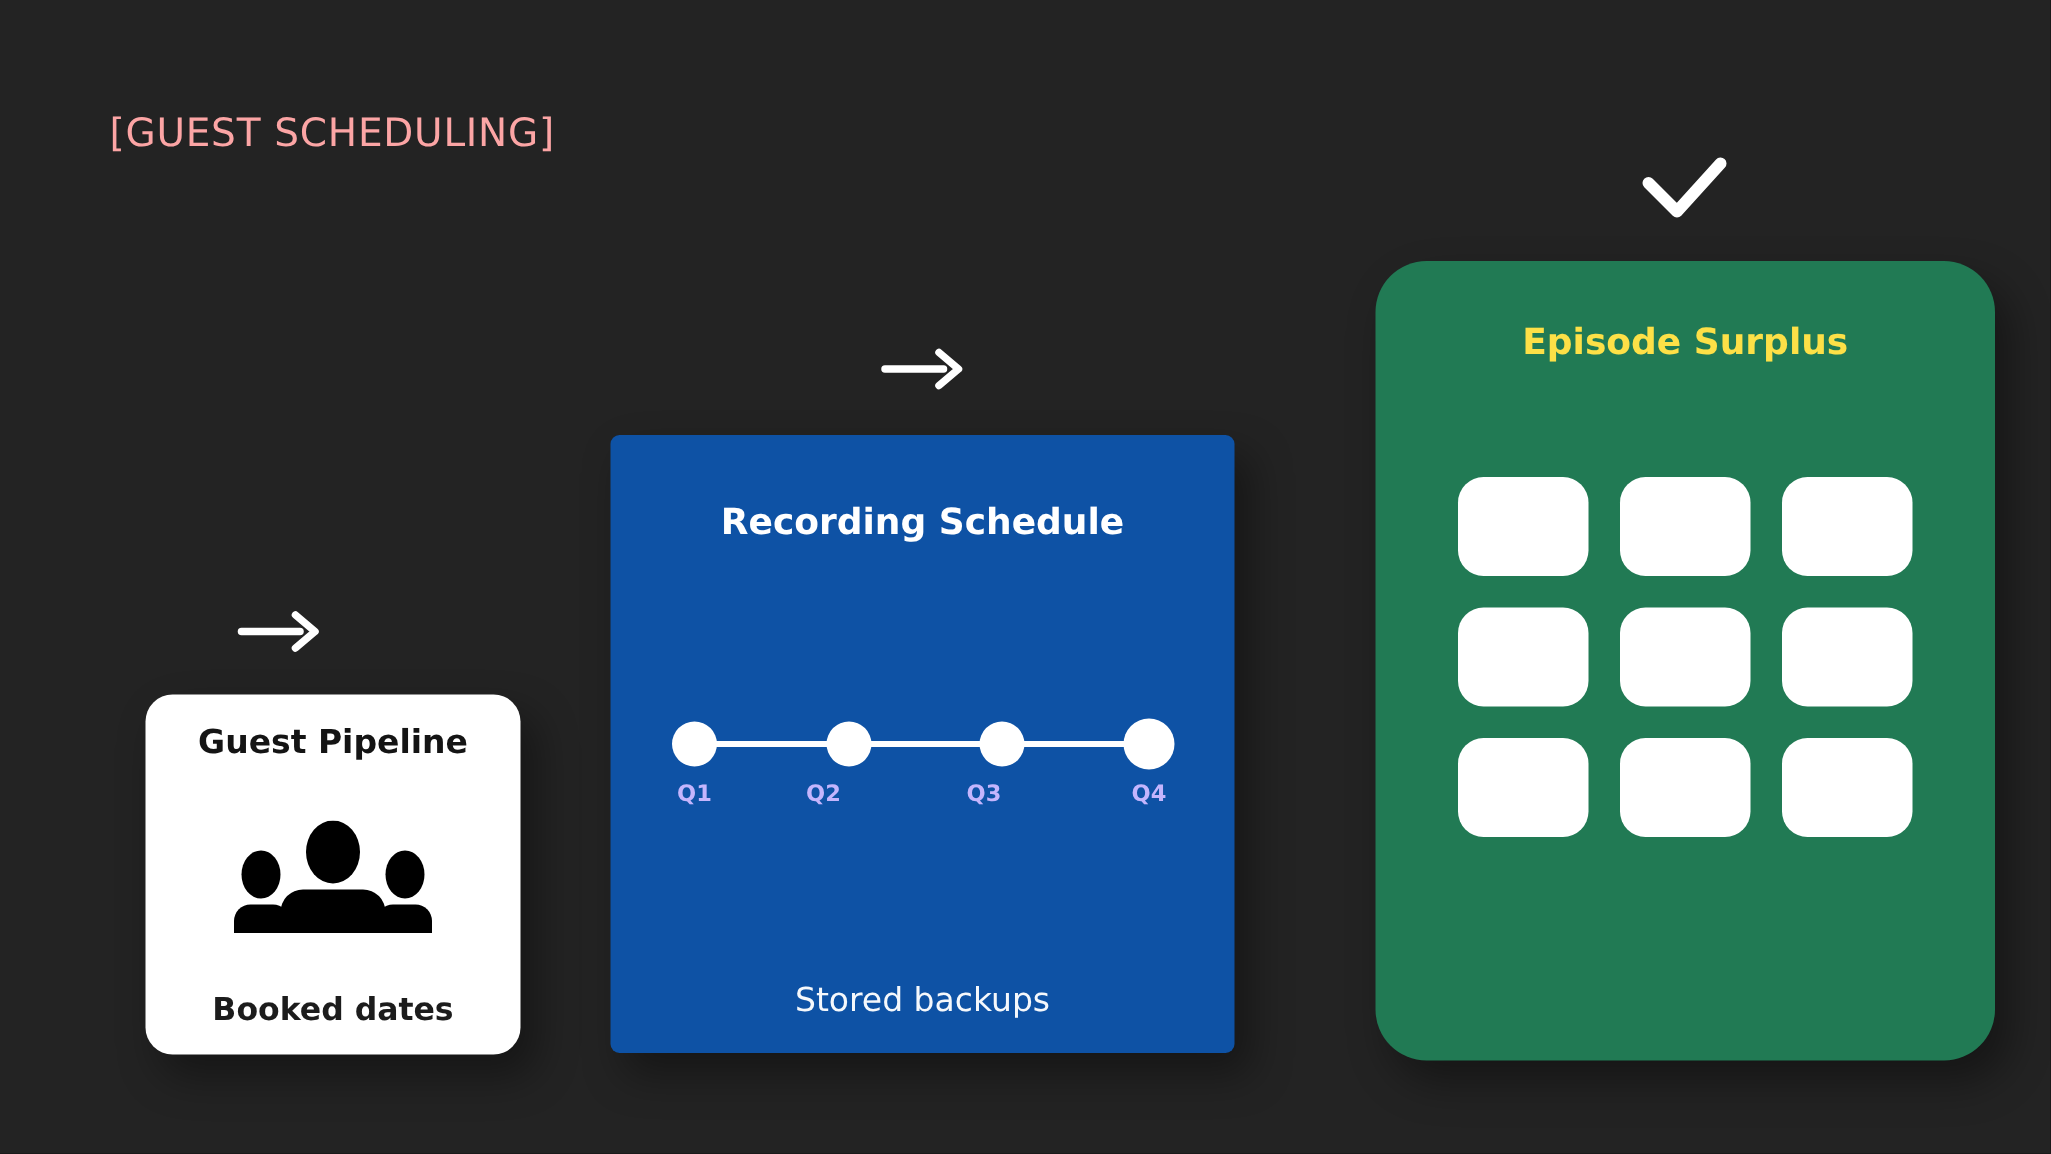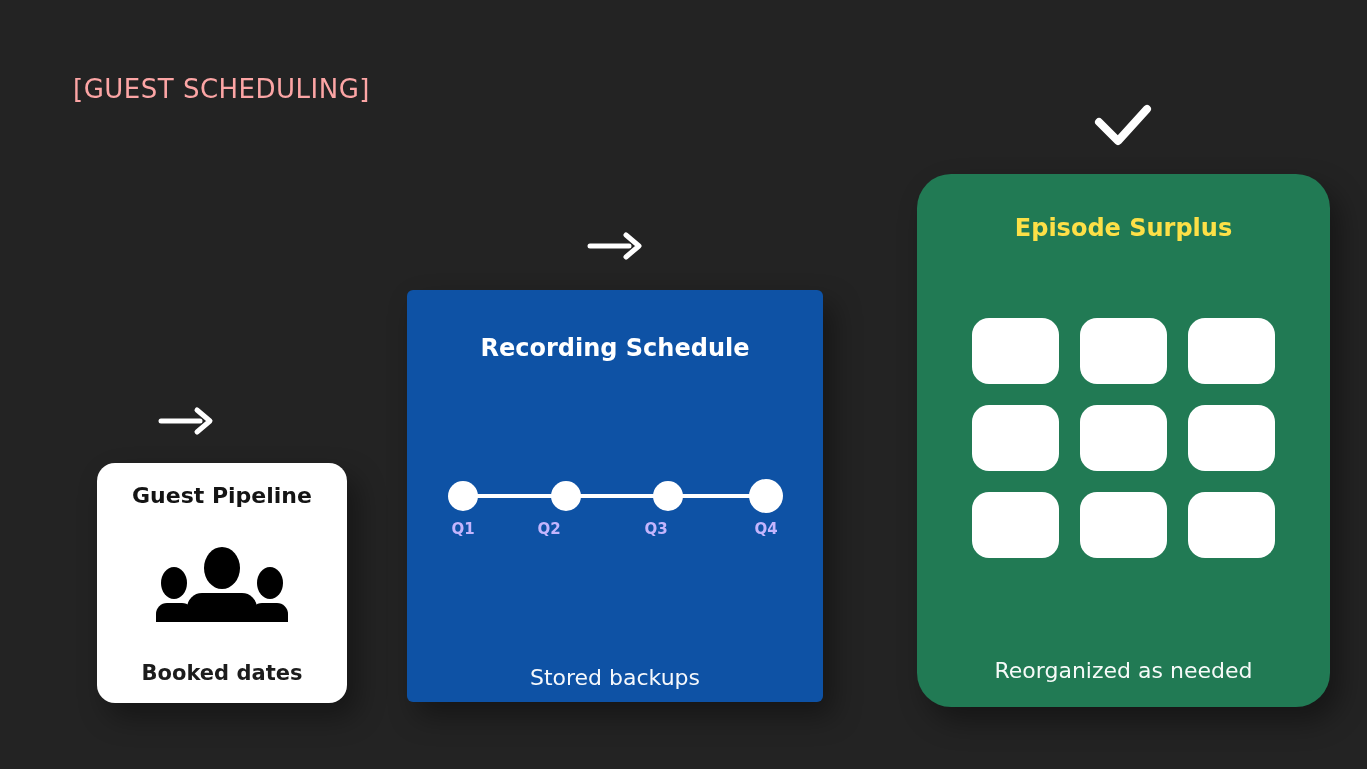--- a/index.html
+++ b/index.html
@@ -33,21 +33,21 @@
   
   .card-blue{
     left:407px;top:290px;width:416px;height:412px;
     background:#0e52a5;border-radius:6px;
   }
   .card-blue .card-title{
     position:absolute;left:0;right:0;top:44px;text-align:center;
     color:#ffffff;font-size:24px;font-weight:800;
   }
   .card-blue .card-caption{
-    position:absolute;left:0;right:0;bottom:12px;text-align:center;
+    position:absolute;left:0;right:0;bottom:22px;text-align:center;
     color:rgba(255,255,255,.96);font-size:22px;font-weight:400;
   }
   .timeline{
     position:absolute;left:32px;top:188px;width:352px;height:74px;
   }
   .timeline .tl-label{
     position:absolute;top:42px;transform:translateX(-50%);
     color:#c4b5fd;font-size:15px;font-weight:800;
   }
   
@@ -139,16 +139,15 @@
         <div class="gcell"></div>
         <div class="gcell"></div>
         <div class="gcell"></div>
         <div class="gcell"></div>
         <div class="gcell"></div>
         <div class="gcell"></div>
         <div class="gcell"></div>
         <div class="gcell"></div>
         <div class="gcell"></div>
       </div>
-    <div class="card-caption">Reorganized as needed</div>
   </div>
 
 </div>
 
 </body></html>

